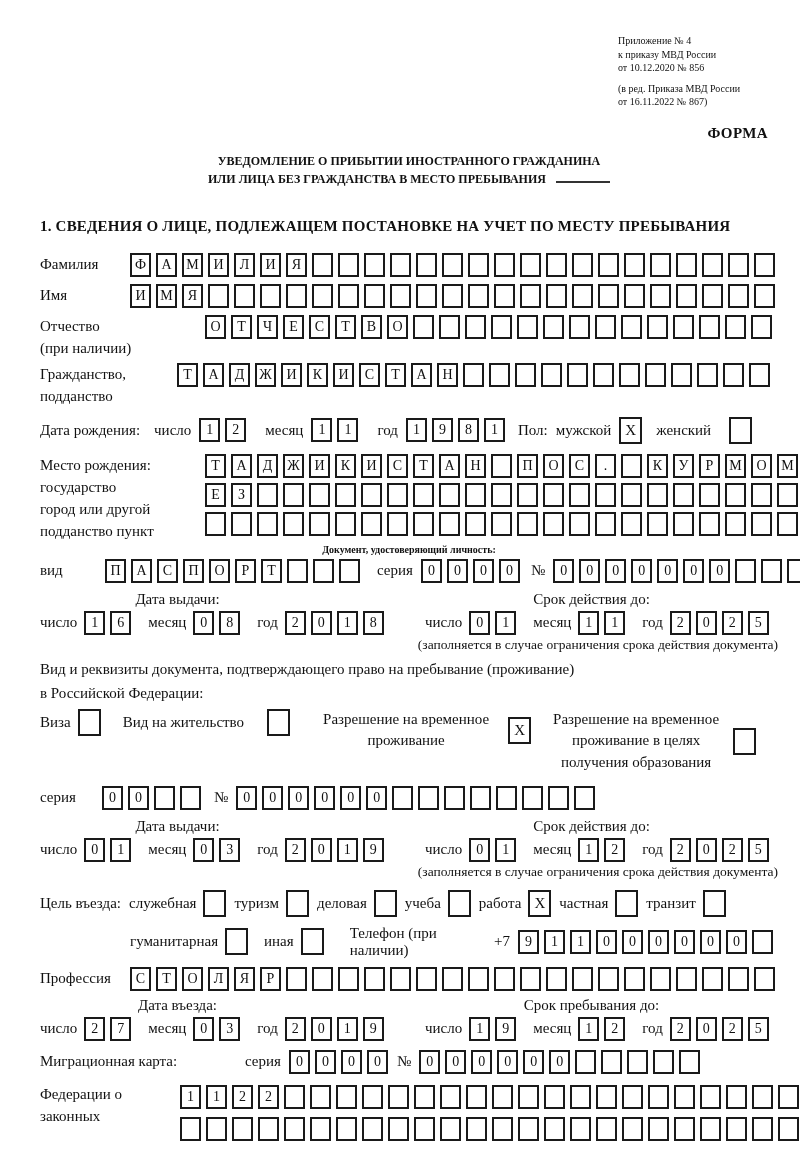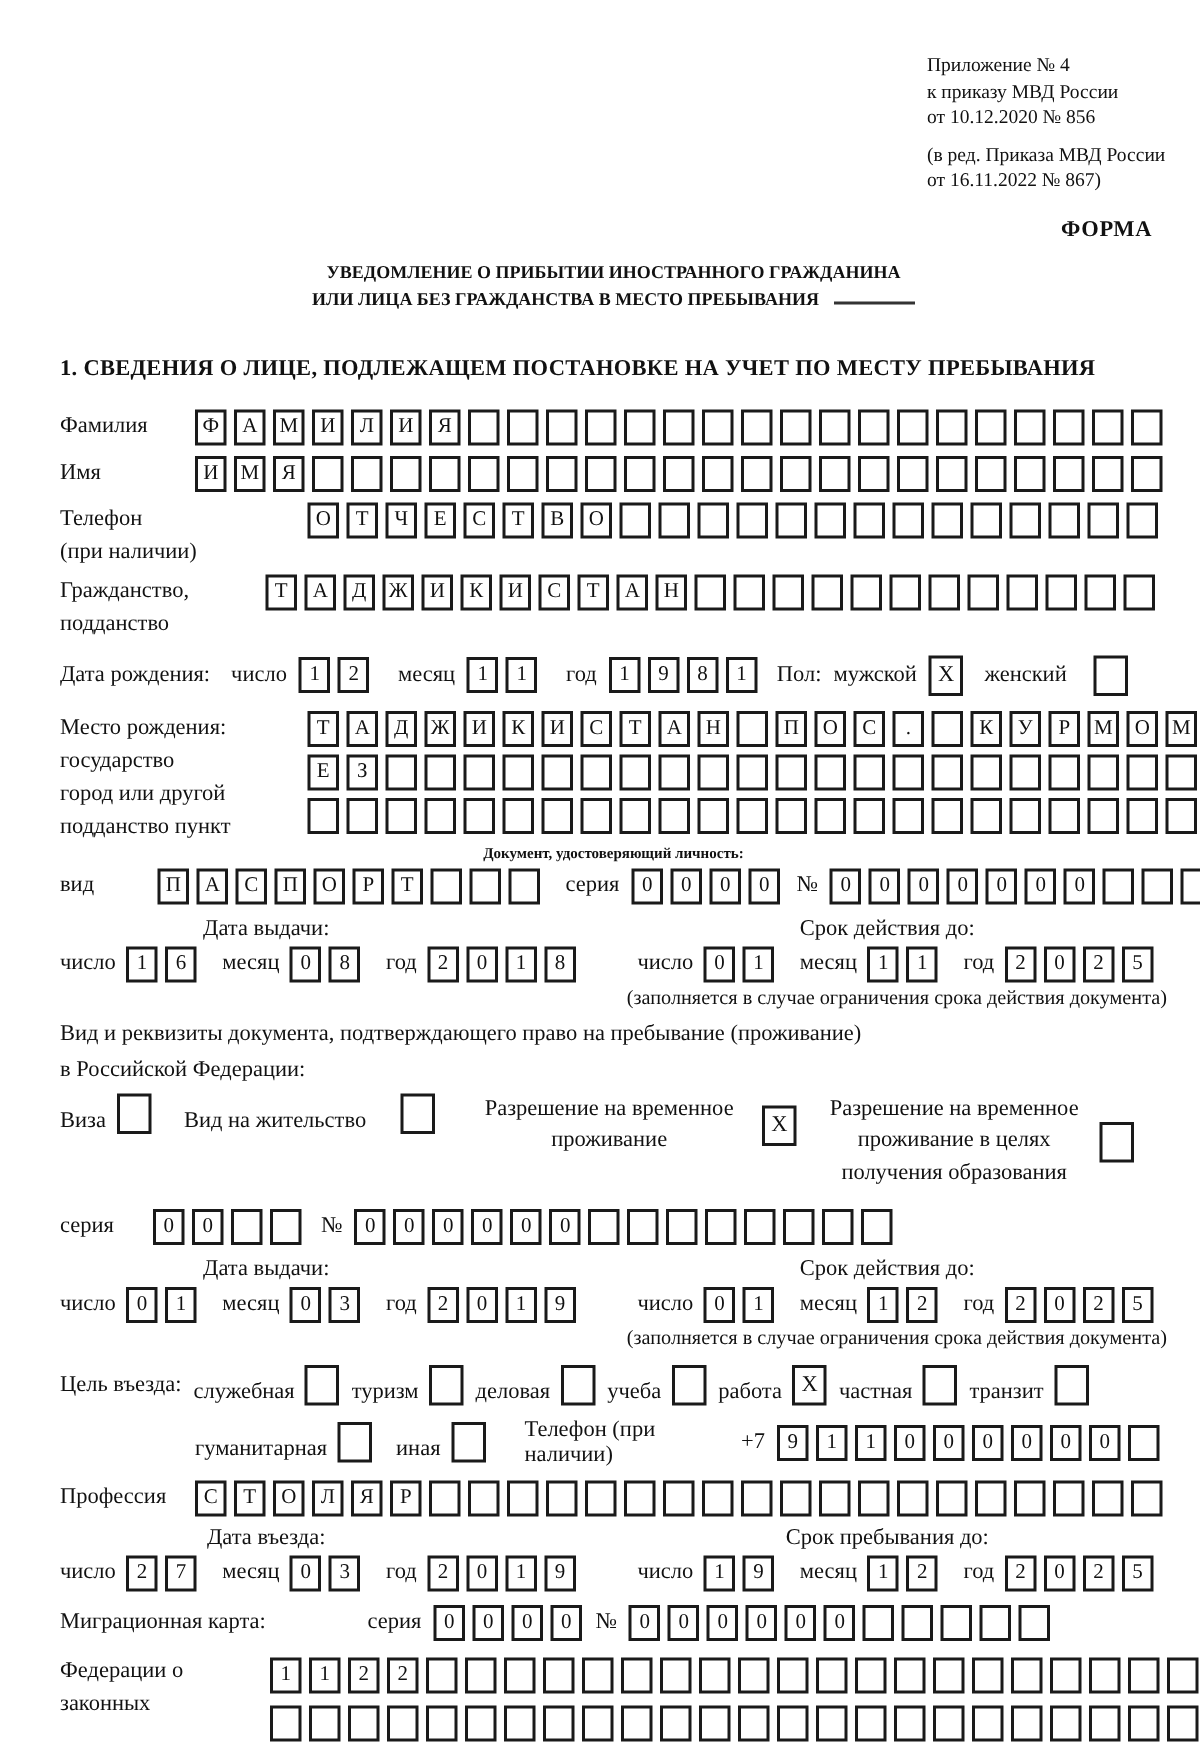--- a/index.html
+++ b/index.html
@@ -6,21 +6,21 @@
   html,body { margin:0; padding:0; background:#ffffff; }
   body {
     width:800px; height:1163px;
     color:#111;
     font-family:"Liberation Serif","DejaVu Serif",serif;
     font-size:15px;
   }
   .page { width:800px; height:1163px; padding:34px 22px 0 40px; overflow:hidden; position:relative; }
 
   
-  .refblock { margin-left:578px; font-size:13px; line-height:1.35; }
+  .refblock { margin-left:578px; font-size:10px; line-height:1.35; }
   .refblock div { white-space:nowrap; }
   .refgap { margin-top:7px; }
   .forma { text-align:right; font-weight:bold; font-size:15px; margin:16px 10px 0 0; letter-spacing:.4px; }
 
   .title { text-align:center; font-weight:bold; font-size:12px; line-height:1.5; margin-top:10px; }
   .title .blank { display:inline-block; width:54px; height:13px; border-bottom:2px solid #333; margin-left:10px; }
 
   .section-h { font-weight:bold; font-size:15px; margin-top:30px; letter-spacing:.2px; }
 
   
@@ -51,21 +51,21 @@
   .note { font-size:13.5px; text-align:right; margin-top:2px; }
 
   .twocol { display:flex; margin-top:8px; }
   .col-l { flex:none; width:365px; }
   .col-r { flex:1; }
   .subhead { font-size:15px; text-align:center; }
   .daterow { display:flex; align-items:center; margin-top:3px; }
   .daterow .glbl { margin-right:7px; }
   .daterow .glbl2 { margin:0 7px 0 12px; }
 
-  .opt { display:inline-flex; align-items:flex-end; }
+  .opt { display:inline-flex; align-items:center; }
   .opt .olbl { margin-right:7px; }
   .optwrap { display:inline-flex; align-items:center; }
   .optwrap .olbl { text-align:center; line-height:1.45; }
 
   .label-lines div { line-height:22px; }
 </style>
 </head>
 <body>
 
 <div class="page">
@@ -144,21 +144,21 @@
         <span class="cell"></span>
         <span class="cell"></span>
         <span class="cell"></span>
         <span class="cell"></span>
         <span class="cell"></span>
       </span>
   </div>
 
   <div class="row top">
     <span class="lbl w165 label-lines">
-      <div>Телефон</div>
+      <div>Отчество</div>
       <div>(при наличии)</div>
     </span>
     <span class="cells">
         <span class="cell">О</span>
         <span class="cell">Т</span>
         <span class="cell">Ч</span>
         <span class="cell">Е</span>
         <span class="cell">С</span>
         <span class="cell">Т</span>
         <span class="cell">В</span>

